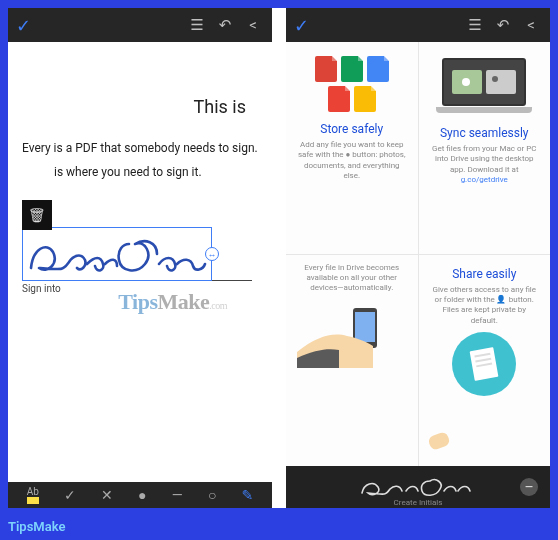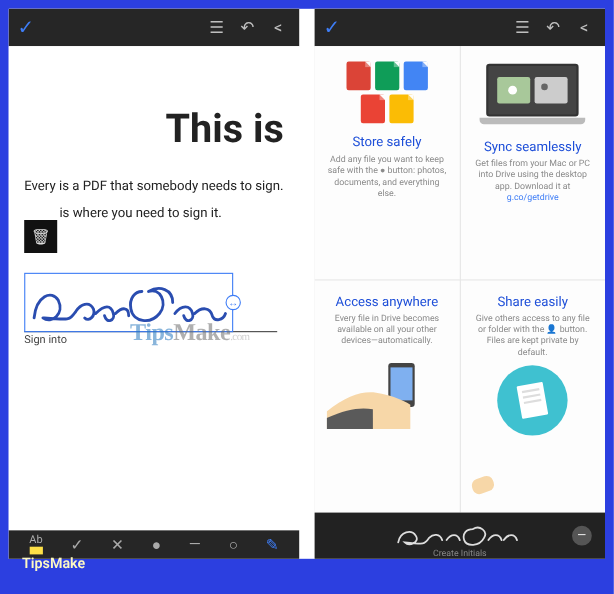--- a/index.html
+++ b/index.html
@@ -4,21 +4,21 @@
 <style>
 * { margin: 0; padding: 0; box-sizing: border-box; }
 body { font-family: -apple-system, BlinkMacSystemFont, "Segoe UI", Roboto, Arial, sans-serif; background: #2c3fe0; width: 558px; height: 540px; overflow: hidden; position: relative; }
 .frame { position: absolute; left: 8px; top: 8px; right: 8px; bottom: 32px; background: #fff; display: flex; gap: 14px; padding: 0; }
 .pane { flex: 1; display: flex; flex-direction: column; background: #fff; min-width: 0; }
 .topbar { background: #262626; height: 34px; display: flex; align-items: center; padding: 0 8px; gap: 6px; }
 .topbar .check { color: #3e7df6; font-size: 18px; }
 .topbar .spacer { flex: 1; }
 .topbar .icon { color: #bfbfbf; font-size: 15px; width: 22px; text-align: center; cursor: pointer; }
 .doc { flex: 1; background: #fff; padding: 18px 14px 0 14px; position: relative; color: #333; }
-.doc h1 { font-size: 36px; font-weight: 700; color: #222; text-align: right; margin: 36px 0 24px 0; white-space: nowrap; overflow: hidden; }
+.doc h1 { font-size: 18px; font-weight: 400; color: #222; text-align: right; margin: 36px 12px 24px 0; white-space: nowrap; overflow: hidden; }
 .doc p { font-size: 12px; color: #222; margin-bottom: 10px; }
 .trash { display:inline-flex; width:30px; height:30px; background:#111; color:#ddd; align-items:center; justify-content:center; font-size:14px; position:absolute; left:14px; top:158px; z-index:3;}
 .sigbox { position: relative; margin-top: 48px; }
 .sigbox .outline { border: 1px solid #3e7df6; height: 54px; width: 190px; position: relative; }
 .sigbox .handle { position:absolute; right:-8px; top:50%; transform:translateY(-50%); width:14px; height:14px; border:1px solid #3e7df6; border-radius:50%; background:#fff; font-size:9px; color:#3e7df6; display:flex; align-items:center; justify-content:center;}
 .sigline { border-bottom: 1px solid #444; width: 230px; margin-top: -1px; }
 .sigcaption { font-size: 10px; color: #444; margin-top: 2px; }
 .sig-svg { position:absolute; left:2px; top:2px; width:186px; height:50px; }
 .watermark { position:absolute; left:50%; bottom:38%; transform:translateX(-20%); font-size:22px; font-weight:700; letter-spacing:-0.5px; opacity:0.55; white-space:nowrap;font-family:Liberation Serif, serif; }
 .watermark .a { color:#2a7abf; }
@@ -52,21 +52,21 @@
 .hand { width:110px; height:68px; margin:6px auto 0 auto; position:relative;}
 .hand svg { width:100%; height:100%; }
 .sharecircle { width:64px; height:64px; background:#3fc1d0; border-radius:50%; margin:6px auto 0 auto; display:flex; align-items:center; justify-content:center; }
 .sharecircle .paper { width:24px; height:30px; background:#fff; transform:rotate(-10deg); border-radius:1px; position:relative; }
 .sharecircle .paper::before { content:""; position:absolute; left:4px; top:5px; right:4px; height:2px; background:#ddd; box-shadow: 0 5px 0 #ddd, 0 10px 0 #ddd; }
 .sharecircle .thumb { position:absolute; width:20px; height:14px; background:#f7d7a8; border-radius:6px; bottom:18px; left:10px; transform:rotate(-20deg);}
 .sigbar { height:42px; background:#222; display:flex; align-items:center; justify-content:center; position:relative; }
 .sigbar .sig { height:24px; }
 .sigbar .minus { position:absolute; right:12px; width:18px; height:18px; border-radius:50%; background:#555; color:#ddd; display:flex; align-items:center; justify-content:center; font-size:14px; cursor:pointer;}
 .sigbar .caption { position:absolute; bottom:1px; font-size:8px; color:#888; }
-.footer { position:absolute; left:8px; right:8px; bottom:20px; color:#fef9c3; font-size:13px; font-weight:600;margin-left:12px; }
+.footer { position:absolute; left:8px; right:8px; bottom:6px; color:#7dd3fc; font-size:13px; font-weight:600; }
 </style>
 </head>
 <body>
 
 <div class="frame">
 
   <div class="pane">
     <div class="topbar">
       <span class="check">✓</span>
       <span class="spacer"></span>
@@ -134,21 +134,20 @@
               <div class="ph"></div>
               <div class="vd"></div>
             </div>
           <div class="base"></div>
         </div>
         <h3>Sync seamlessly</h3>
         <p><span>Get files from your Mac or PC into Drive using the desktop app. Download it at </span><span class="link">g.co/getdrive</span></p>
       </div>
 
       <div class="card">
-        <h3>Access anywhere</h3>
         <p>Every file in Drive becomes available on all your other devices—automatically.</p>
         <div class="hand">
           <svg viewBox="0 0 110 68">
             <rect x="56" y="8" width="24" height="40" rx="3" fill="#444"></rect>
             <rect x="58" y="12" width="20" height="30" fill="#7fb0f0"></rect>
             <path d="M0 52 C 20 36, 36 32, 50 36 C 60 38, 70 42, 76 46 L 76 68 L 0 68 Z" fill="#f7d7a8"></path>
             <path d="M0 58 C 18 50, 30 48, 42 50 L 42 68 L 0 68 Z" fill="#5a5a5a"></path>
           </svg>
         </div>
       </div>

